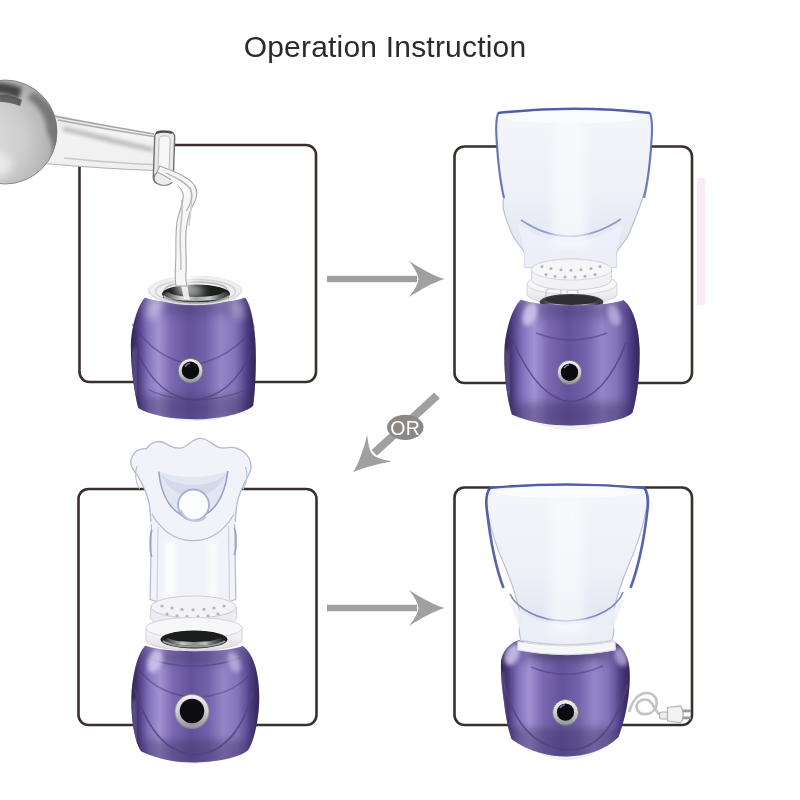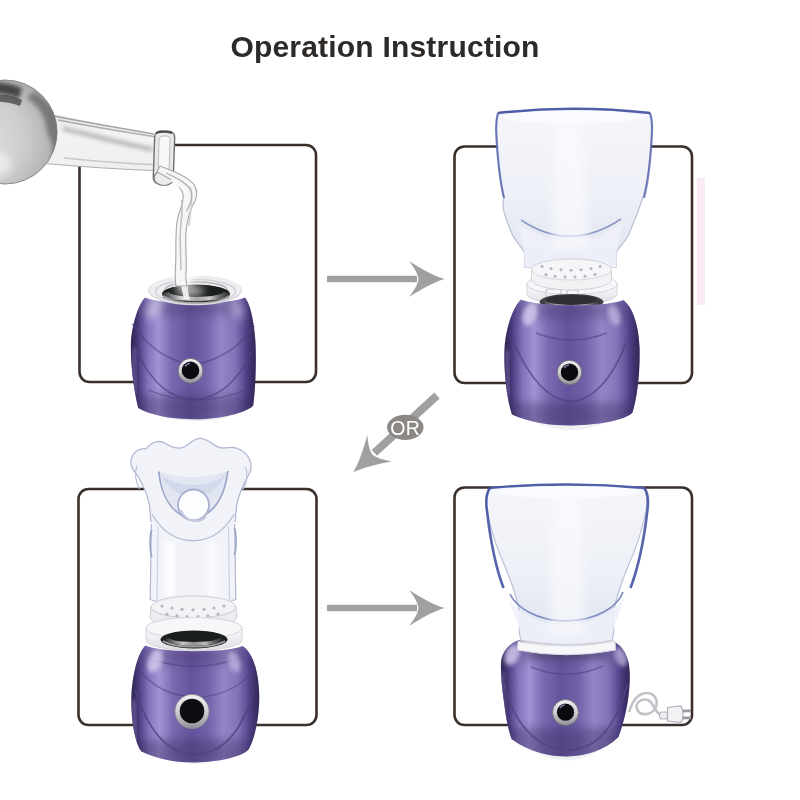--- a/index.html
+++ b/index.html
@@ -1,19 +1,19 @@
 <!DOCTYPE html>
 <html><head>
 <meta charset="utf-8">
 <style>
   html,body{margin:0;padding:0;background:#ffffff;}
   #stage{position:relative;width:800px;height:800px;background:#ffffff;overflow:hidden;}
   svg{position:absolute;left:0;top:0;}
   .title{position:absolute;left:0;top:30px;width:770px;text-align:center;
-    font-family:"Liberation Sans",sans-serif;font-size:30px;color:#2d2a28;letter-spacing:0.2px;font-weight:bold;}
+    font-family:"Liberation Sans",sans-serif;font-size:30px;color:#2d2a28;letter-spacing:0.2px;}
 </style>
 </head>
 <body>
 <div id="stage">
 <svg width="800" height="800" viewBox="0 0 800 800">
 <defs>
   <linearGradient id="purpleH" x1="0" y1="0" x2="1" y2="0">
     <stop offset="0" stop-color="#372a5c"></stop>
     <stop offset="0.05" stop-color="#4f3f85"></stop>
     <stop offset="0.14" stop-color="#8574bd"></stop>

